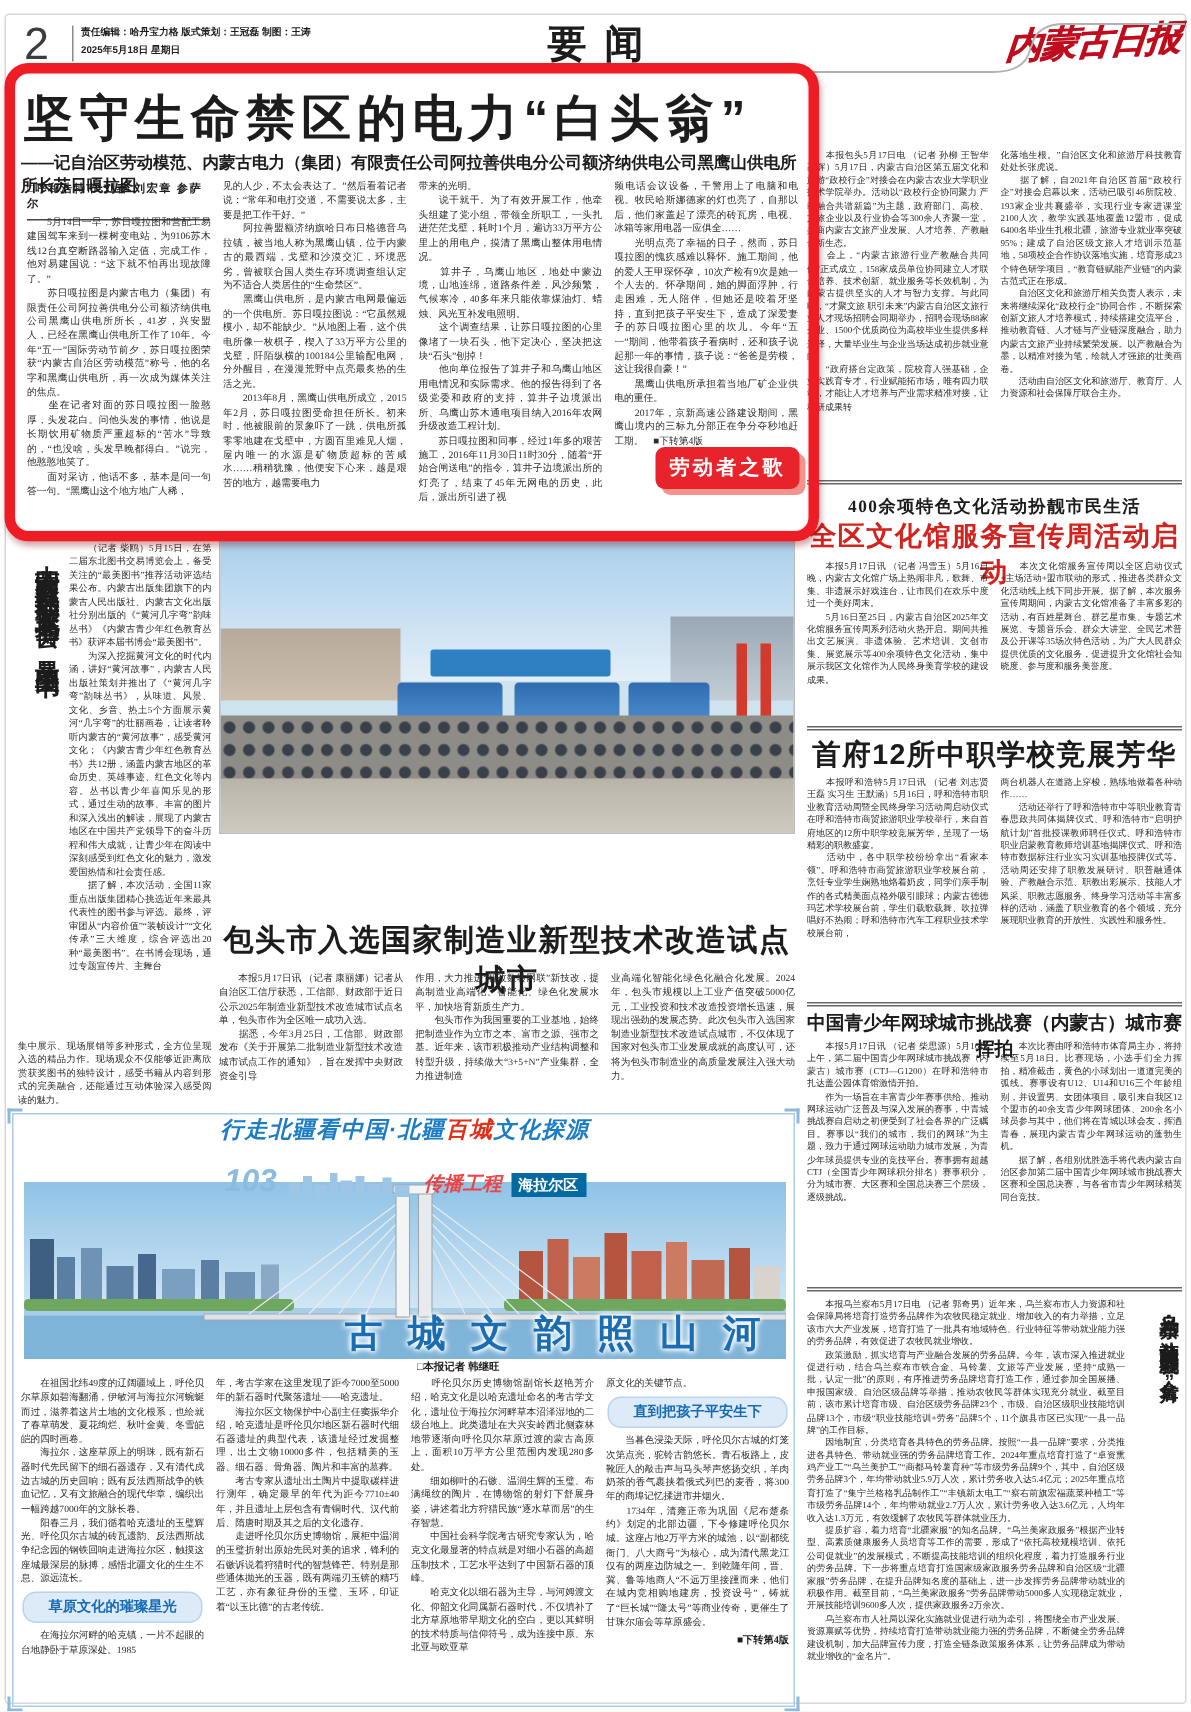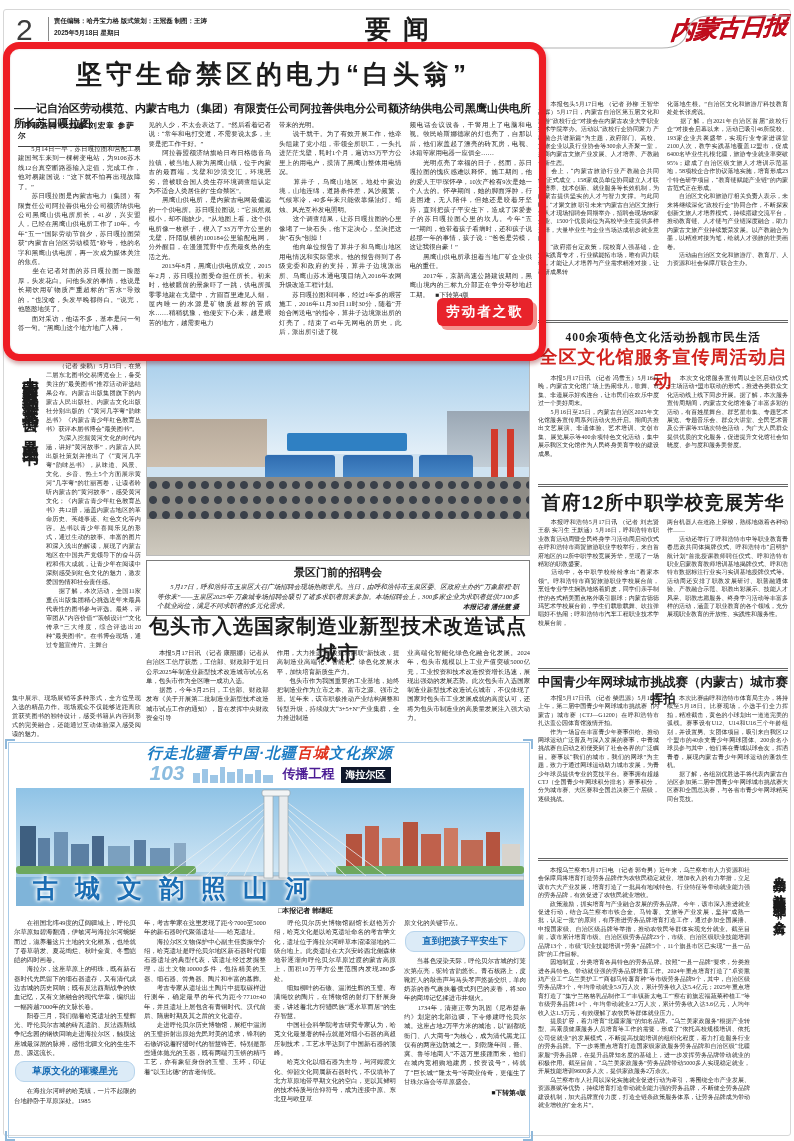--- a/index.html
+++ b/index.html
@@ -15,21 +15,21 @@
   .pagenum { left:16px; top:13px; font-size:30px; color:#3c3c3c; font-family:"Liberation Sans","DejaVu Sans",sans-serif; }
   .hdr-div { left:48px; top:17px; height:24px; border-left:1px solid #8a8a8a; }
   .edline { left:54px; top:17px; font-size:6.5px; font-weight:bold; }
   .dateline { left:54px; top:29px; font-size:6.5px; font-weight:bold; }
   .section-title { left:337px; top:12px; width:120px; text-align:center; font-size:26px; font-weight:bold; letter-spacing:12px; text-indent:12px; }
   .masthead { right:8px; top:12px; font-size:24px; font-weight:900; color:#bf0d1d; transform:skewX(-8deg) rotate(-3deg); font-style:italic; letter-spacing:-1px; text-shadow:0.6px 0 #bf0d1d; }
   .hdr-rule { left:0; top:0; pointer-events:none; }
   
   .hl-box { left:3px; top:42px; width:543px; height:319px; border:7px solid #ee1c24; border-radius:16px; box-shadow:1px 3px 4px rgba(120,0,0,.35), inset 0 0 2px rgba(120,0,0,.2); z-index:60; pointer-events:none; }
   
-  .headline1 { left:16px; top:57px; width:514px; text-align:center; font-size:26px; font-weight:bold; letter-spacing:4px; }
+  .headline1 { left:16px; top:57px; width:514px; text-align:left; font-size:33px; font-weight:bold; letter-spacing:4px; }
   .subhead1 { left:14px; top:101px; width:518px; text-align:left; font-size:11px; font-weight:bold; }
   .byline1 { left:18px; top:121px; width:122px; font-size:7.5px; font-weight:bold; border-bottom:1px solid #444; padding-bottom:5px; letter-spacing:1px; }
   .main-cols { left:18px; top:120px; width:514px; height:230px; }
   .main-cols .c1 { padding-top:24px; }
   .badge { left:437px; top:298px; width:96px; height:28px; background:#e8232b; border-radius:6px; color:#ffffff; font-size:13.5px; font-weight:bold; text-align:center; line-height:28px; letter-spacing:2px; box-shadow:4px 4px 0 #f4938e; z-index:55; }
   
   .vhead-books { left:11px; top:364px; width:31px; height:332px; writing-mode:vertical-rl; text-orientation:upright; font-size:16.5px; font-weight:bold; letter-spacing:3px; text-align:justify; }
   .books-body { left:46px; top:362px; width:95px; height:330px; font-size:6.2px; }
   .books-tail { left:12px; top:694px; width:129px; height:50px; font-size:6.2px; }
   
@@ -52,34 +52,34 @@
   .cap-text { font-size:6.6px; line-height:1.45; font-style:italic; text-align:justify; white-space:pre-line; }
   .cap-credit { position:absolute; right:10px; bottom:3px; font-size:6.6px; font-style:italic; font-weight:bold; background:#fff; padding-left:4px; }
   
   .headline-bt { left:146px; top:613px; width:384px; text-align:center; font-size:20px; font-weight:bold; letter-spacing:1px; }
   .bt-cols { left:146px; top:648px; width:384px; height:94px; }
   .bt-cols .bodytext { font-size:6.4px; }
   
   .banner { left:10px; top:744px; width:520px; height:42px; text-align:center; z-index:5; }
   .banner-l1 { font-size:15px; font-weight:bold; font-style:italic; color:#1d7dc4; font-family:"Liberation Sans","DejaVu Sans",sans-serif; letter-spacing:1px; }
   .banner-l1 .red { color:#e0311c;text-align:center; }
-  .banner-l2 { display:flex; justify-content:center; align-items:flex-end; gap:6px; margin-top:1px; }
+  .banner-l2 { display:flex; justify-content:center; align-items:flex-end; gap:6px; margin-top:16px; }
   .banner-num { font-size:21px; font-weight:900; font-style:italic; color:#8bbcdf; line-height:.9; font-family:"Liberation Sans","DejaVu Sans",sans-serif; }
-  .banner-prog { font-size:13px; font-weight:bold; color:#4c1d95; font-family:"Liberation Sans","DejaVu Sans",sans-serif; }
-  .banner-region { font-size:10px; font-weight:bold; color:#fff; background:#0f172a; padding:1px 5px; font-family:Liberation Sans, sans-serif; }
+  .banner-prog { font-size:13px; font-weight:bold; color:#ef4444; font-family:"Liberation Sans","DejaVu Sans",sans-serif;font-style:italic; }
+  .banner-region { font-size:10px; font-weight:bold; color:#fff; background:#0369a1; padding:1px 5px; font-family:Liberation Sans, sans-serif; }
   
   .frame { left:8px; top:742px; width:522px; height:396px; border:1px solid #a9cbe7; pointer-events:none; }
   .fc { position:absolute; width:10px; height:10px; border:2px solid #8fb8da; }
   .fc-tl { left:-4px; top:-4px; border-right:none; border-bottom:none; }
   .fc-tr { right:-4px; top:-4px; border-left:none; border-bottom:none; }
   .fc-bl { left:-4px; bottom:-4px; border-right:none; border-top:none; }
   .fc-br { right:-4px; bottom:-4px; border-left:none; border-top:none; }
   
   .ph2 { left:16px; top:788px; width:508px; height:118px; overflow:hidden; }
-  .ph2-title { position:absolute; left:0; right:0; bottom:1px; text-align:left; font-size:25px; font-weight:bold; color:#1b6db3; letter-spacing:17px; text-indent:17px; text-shadow:0 0 3px #fff,0 0 4px #fff,0 0 5px #fff; }
+  .ph2-title { position:absolute; left:0; right:0; bottom:1px; text-align:right; font-size:25px; font-weight:bold; color:#1b6db3; letter-spacing:17px; text-indent:17px; text-shadow:0 0 3px #fff,0 0 4px #fff,0 0 5px #fff; }
   
   .byline2 { left:278px; top:906px; width:140px; font-size:7px; font-weight:bold; }
   .hl-cols { left:14px; top:918px; width:512px; height:216px; }
   .hl-cols .bodytext { font-size:6.4px; }
   .subbox { background:#dcebf7; border:1px solid #b7d4ec; border-radius:9px; color:#176bb3; font-weight:bold; font-size:9.5px; text-align:center; padding:3px 0; margin:4px 1px; font-family:"Liberation Sans","DejaVu Sans",sans-serif; }
   .jump { text-align:right; font-weight:bold; font-size:6.8px; margin-top:2px; }
   
   .rc { left:538px; width:250px; }
   .r-head { text-align:center; font-weight:bold; font-family:"Liberation Sans","DejaVu Sans",sans-serif; }
   .ra-head { top:68px; font-size:15px; letter-spacing:0.5px; }
@@ -154,25 +154,20 @@
     <div class="ph1-sign"></div>
     <div class="ph1-tent t1"></div>
     <div class="ph1-tent t2"></div>
     <div class="ph1-tent t3"></div>
     <div class="ph1-flag f1"></div>
     <div class="ph1-flag f2"></div>
     <div class="ph1-crowd"></div>
     <div class="ph1-ground"></div>
   </div>
 
-  <div class="abs cap-box">
-    <div class="cap-title">景区门前的招聘会</div>
-    <div class="cap-text">　　5月17日，呼和浩特市玉泉区大召广场招聘会现场热闹非凡。当日，由呼和浩特市玉泉区委、区政府主办的“万象新程·职等你来”——玉泉区2025年·万象城专场招聘会吸引了诸多求职者前来参加。本场招聘会上，300多家企业为求职者提供7100多个就业岗位，满足不同求职者的多元化需求。</div>
-    <div class="cap-credit">本报记者 潘佳慧 摄</div>
-  </div>
 
   <div class="abs headline-bt sans">包头市入选国家制造业新型技术改造试点城市</div>
   <div class="abs cols bt-cols">
     <div class="bodytext" style="height:94px;">　　本报5月17日讯  （记者  康丽娜）记者从自治区工信厅获悉，工信部、财政部于近日公示2025年制造业新型技术改造城市试点名单，包头市作为全区唯一成功入选。
 　　据悉，今年3月25日，工信部、财政部发布《关于开展第二批制造业新型技术改造城市试点工作的通知》，旨在发挥中央财政资金引导</div>
     <div class="bodytext" style="height:94px;">作用，大力推进“智改数转网联”新技改，提高制造业高端化、智能化、绿色化发展水平，加快培育新质生产力。
 　　包头市作为我国重要的工业基地，始终把制造业作为立市之本、富市之源、强市之基。近年来，该市积极推动产业结构调整和转型升级，持续做大“3+5+N”产业集群，全力推进制造</div>
     <div class="bodytext" style="height:94px;">业高端化智能化绿色化融合化发展。2024年，包头市规模以上工业产值突破5000亿元，工业投资和技术改造投资增长迅速，展现出强劲的发展态势。此次包头市入选国家制造业新型技术改造试点城市，不仅体现了国家对包头市工业发展成就的高度认可，还将为包头市制造业的高质量发展注入强大动力。</div>
   </div>
 

